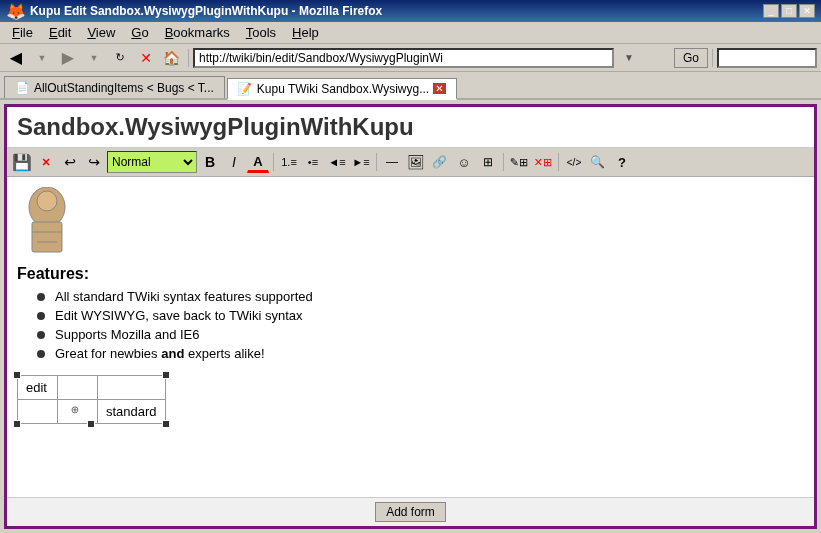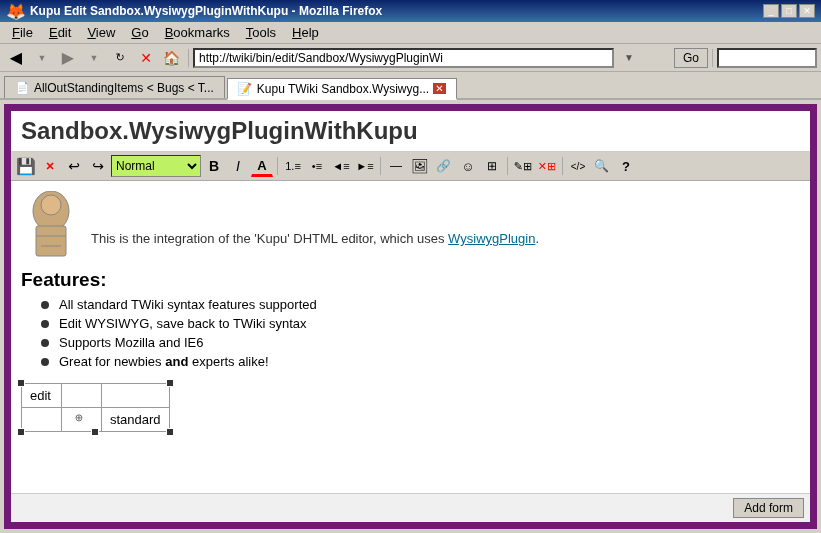--- a/index.html
+++ b/index.html
@@ -33,48 +33,48 @@
     .go-btn { padding: 1px 8px; height: 20px; background: #d4d0c8; border: 1px solid #888; font-size: 12px; cursor: pointer; }
     .search-input { width: 100px; height: 20px; border: 2px inset #888; font-size: 12px; padding: 0 4px; }
 
     
     .tab-bar { background: #d4d0c8; display: flex; align-items: flex-end; padding: 4px 4px 0; height: 28px; border-bottom: 2px solid #aaa; }
     .tab { height: 22px; padding: 2px 10px; border: 1px solid #888; border-bottom: none; background: #d4d0c8; font-size: 12px; cursor: pointer; display: flex; align-items: center; gap: 4px; margin-right: 2px; }
     .tab.active { background: white; border-bottom: 2px solid white; z-index: 1; margin-bottom: -2px; }
     .tab-close { font-size: 10px; color: #555; cursor: pointer; background: #c0392b; color: white; padding: 0 2px; }
 
     
-    .page-content { background: white; margin: 4px; height: calc(533px - 22px - 22px - 28px - 28px - 8px); display: flex; flex-direction: column; border: 7px solid #701a75; }
+    .page-content { background: white; margin: 4px; height: calc(533px - 22px - 22px - 28px - 28px - 8px); display: flex; flex-direction: column; border: 3px solid #701a75; }
 
     
     .page-title-bar { padding: 6px 10px; border-bottom: 1px solid #ccc; }
     .page-title { font-size: 24px; font-weight: bold; color: #333; }
 
     
     .editor-toolbar { background: #d4d0c8; border-bottom: 1px solid #aaa; padding: 3px 4px; display: flex; align-items: center; gap: 2px; flex-wrap: wrap; }
     .tb-btn { width: 22px; height: 22px; background: #d4d0c8; border: 1px solid transparent; display: flex; align-items: center; justify-content: center; cursor: pointer; font-size: 11px; }
     .style-select { height: 22px; width: 90px; font-size: 12px; border: 1px inset #888; background: #bef264; }
     .tb-separator { width: 1px; height: 18px; background: #aaa; margin: 0 2px; }
 
     
     .editor-body { flex: 1; background: white; padding: 10px; overflow-y: auto; position: relative; }
 
     .editor-header { display: flex; align-items: flex-start; margin-bottom: 8px; }
     .editor-logo { width: 60px; height: 70px; margin-right: 10px; }
     .editor-intro { font-size: 13px; color: #333; margin-top: 40px; }
     .editor-intro a { color: #00698f; }
-    .features-label { font-size: 19px; font-weight: bold; margin-bottom: 6px; }
+    .features-label { font-size: 16px; font-weight: bold; margin-bottom: 6px; }
     .bullet-list { list-style: none; padding-left: 20px; }
     .bullet-list li { font-size: 13px; margin-bottom: 4px; display: flex; align-items: center; gap: 10px; }
     .bullet-dot { width: 8px; height: 8px; background: #333; border-radius: 50%; flex-shrink: 0; }
     .editor-table { border-collapse: collapse; }
     .editor-table td { border: 1px solid #999; padding: 4px 8px; font-size: 13px; min-width: 40px; min-height: 22px; }
 
     
-    .add-form-row { display: flex; justify-content: flex-end; padding: 4px 6px; border-top: 1px solid #ccc; background: #f0f0f0; }
+    .add-form-row { display: flex; justify-content: center; padding: 4px 6px; border-top: 1px solid #ccc; background: #f0f0f0; }
     .add-form-btn { padding: 2px 10px; font-size: 12px; background: #d4d0c8; border: 1px solid #888; cursor: pointer; }
   </style>
 </head>
 <body>
 
 <div class="window-titlebar">
   <div class="window-title">
     <span style="font-size:16px;">🦊</span>
     <span>Kupu Edit Sandbox.WysiwygPluginWithKupu - Mozilla Firefox</span>
   </div>
@@ -173,23 +173,20 @@
         <svg width="60" height="70" viewBox="0 0 60 70">
 
           <ellipse cx="30" cy="20" rx="18" ry="20" fill="#c8a878" stroke="#888" stroke-width="1"></ellipse>
           <rect x="15" y="35" width="30" height="30" rx="2" fill="#c8a878" stroke="#888" stroke-width="1"></rect>
           <circle cx="30" cy="14" r="10" fill="#deb887" stroke="#888" stroke-width="1"></circle>
 
           <line x1="20" y1="55" x2="40" y2="55" stroke="#888" stroke-width="1"></line>
           <line x1="15" y1="45" x2="45" y2="45" stroke="#888" stroke-width="1"></line>
         </svg>
       </div>
-      <div class="editor-intro">
-        <span> This is the integration of the 'Kupu' DHTML editor, which uses </span><a href="#">WysiwygPlugin</a><span>.</span>
-      </div>
     </div>
 
     <div class="features-label">Features:</div>
 
     <ul class="bullet-list">
       <li>
         <span class="bullet-dot"></span>
         <span>All standard TWiki syntax features supported</span>
       </li>
       <li>

